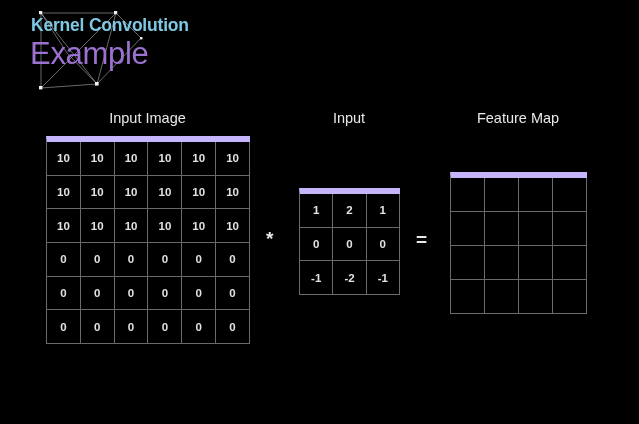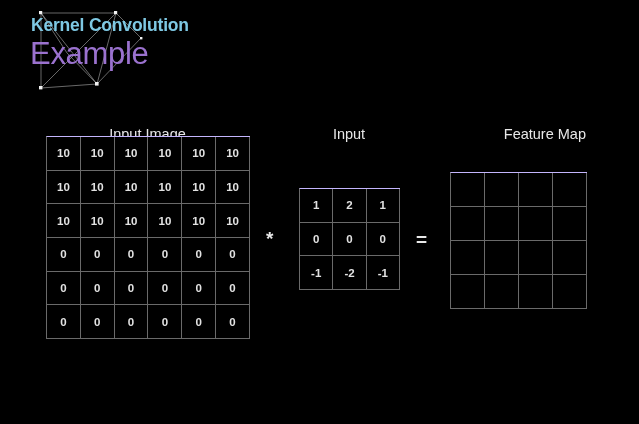--- a/index.html
+++ b/index.html
@@ -53,31 +53,30 @@
     white-space: nowrap;
   }
 
   
   .panel-heading {
     position: absolute;
     font-size: 14.5px;
     color: #e8e8e8;
     white-space: nowrap;
     text-align: center;
-    margin-top: 16px;
   }
   #heading-input  { left: 46px;  top: 110px; width: 203px; }
   #heading-kernel { left: 299px; top: 110px; width: 100px; }
-  #heading-feature{ left: 450px; top: 110px; width: 136px; text-align: right; }
+  #heading-feature{ left: 450px; top: 110px; width: 136px; }
 
   
   .matrix {
     position: absolute;
     display: grid;
-    border-top: 1px solid #c4b5fd;
+    border-top: 6px solid #c4b5fd;
     border-left: 1px solid #6a6a6a;
     box-sizing: border-box;
   }
   .cell {
     border-right: 1px solid #6a6a6a;
     border-bottom: 1px solid #6a6a6a;
     box-sizing: border-box;
     display: flex;
     align-items: center;
     justify-content: center;

